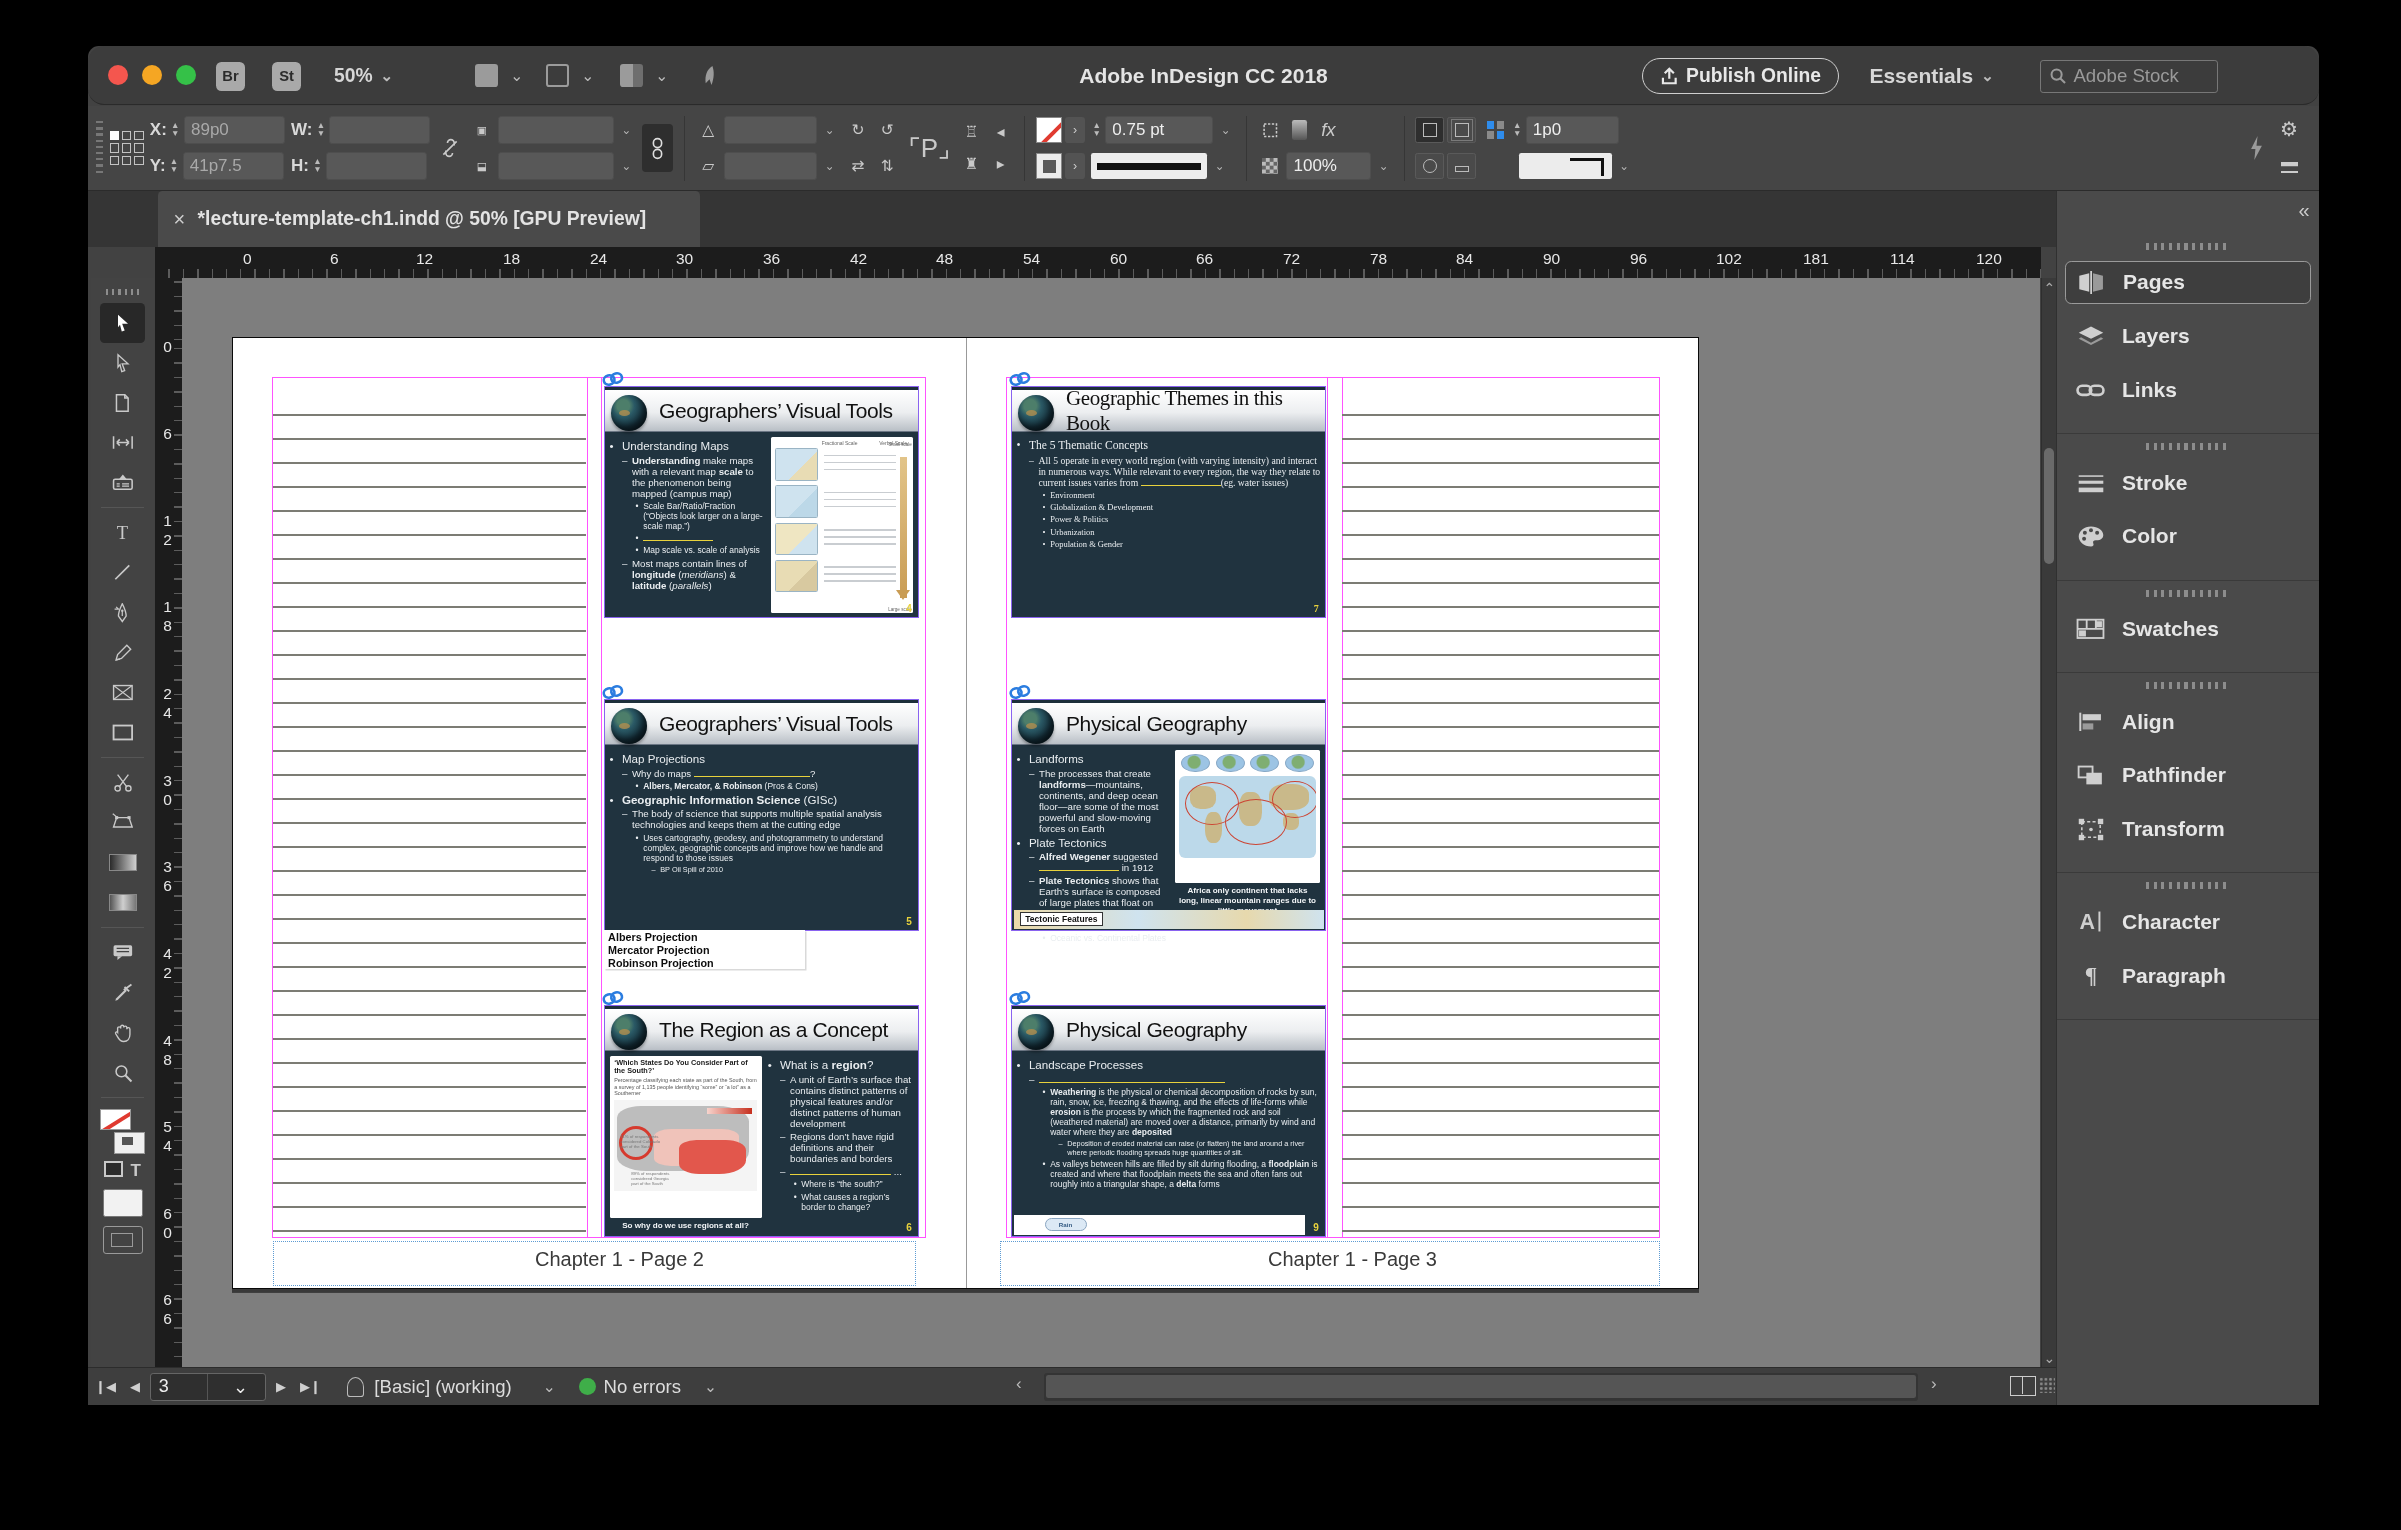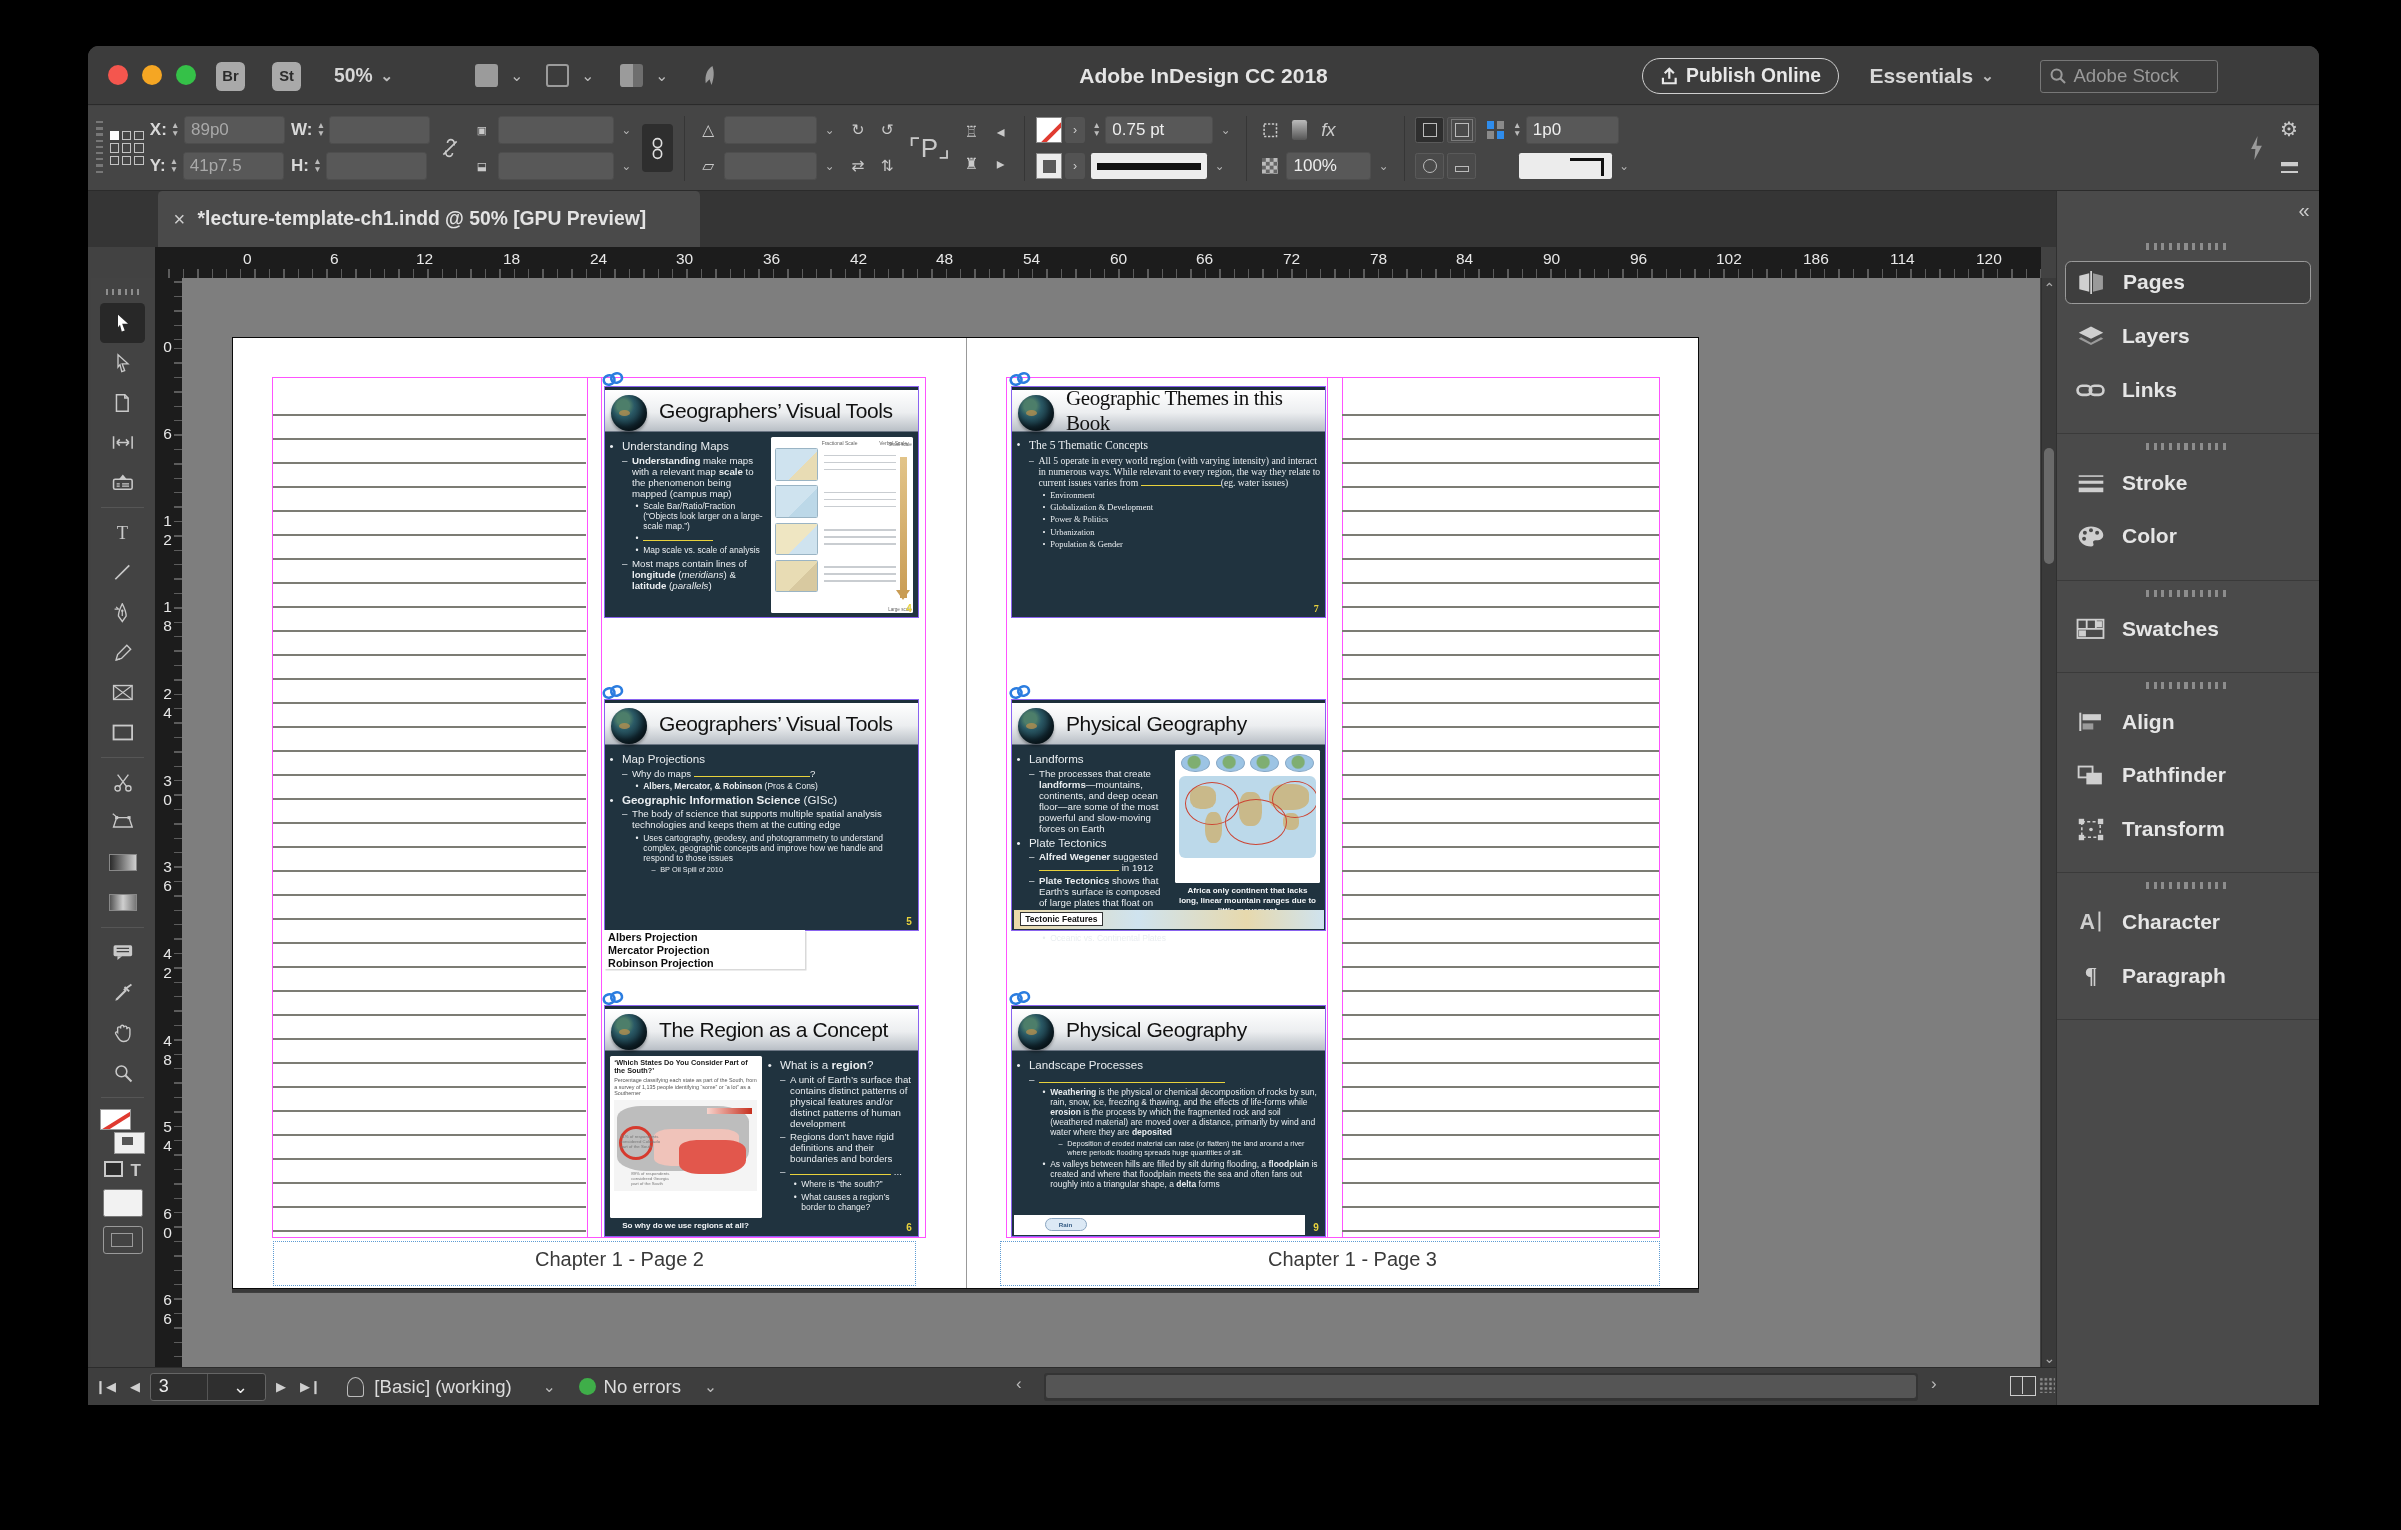--- a/index.html
+++ b/index.html
@@ -1,21 +1,21 @@
 <!DOCTYPE html>
 <html style="font-size:12.4px"><head>
 <meta charset="utf-8">
 <style>
   html,body{margin:0;padding:0;background:#000;width:2401px;height:1530px;overflow:hidden;
     font-family:"Liberation Sans",sans-serif;-webkit-font-smoothing:antialiased;}
   *{box-sizing:border-box;}
   
   #win{position:absolute;left:88px;top:46px;width:2231px;height:1359px;background:#424242;border-radius:10.8px 10.8px 0 0;overflow:hidden;}
   
-  #titlebar{position:absolute;left:0;top:0;width:100%;height:59px;background:#3c3c3c;border-bottom:0.8px solid #2a2a2a;}
+  #titlebar{position:absolute;left:0;top:0;width:100%;height:59px;background:#3c3c3c;border-bottom:0.8px solid #2a2a2a;border-radius:16px;}
   .tl{position:absolute;top:19.3px;width:20px;height:20px;border-radius:50%;}
   .appbtn{position:absolute;top:15.5px;width:29px;height:29px;border-radius:5.4px;background:#a9a9a9;color:#2b2b2b;font-weight:bold;font-size:14.7px;display:flex;align-items:center;justify-content:center;}
   .tb-txt{position:absolute;top:0;height:59px;display:flex;align-items:center;color:#d6d6d6;font-size:19.3px;}
   .chev{color:#bdbdbd;font-size:15.5px;margin-left:7.7px;}
   .tb-ico{position:absolute;top:17px;height:25px;display:flex;align-items:center;gap:4.6px;color:#bdbdbd;}
   .mini-sw{width:23px;height:23px;background:#9b9b9b;border-radius:3.1px;display:inline-block;}
   #pub{position:absolute;top:12.4px;height:36px;border:1.5px solid #cfcfcf;border-radius:18.6px;color:#e8e8e8;font-weight:bold;font-size:19.3px;display:flex;align-items:center;gap:7.7px;padding:0 17px;}
   #stock{position:absolute;top:14px;width:178px;height:32.5px;border:0.8px solid #777;border-radius:3.1px;background:#3c3c3c;color:#9a9a9a;font-size:18.6px;display:flex;align-items:center;gap:6.2px;padding:0 7.7px;}
   
   #cpanel{position:absolute;left:0;top:60px;width:100%;height:85px;background:#454545;border-bottom:0.8px solid #2b2b2b;display:flex;align-items:center;gap:6.2px;padding:0 7.7px;color:#cfcfcf;}
@@ -440,21 +440,21 @@
       <span class="num" style="left: 781px;">48</span>
       <span class="num" style="left: 868px;">54</span>
       <span class="num" style="left: 955px;">60</span>
       <span class="num" style="left: 1041px;">66</span>
       <span class="num" style="left: 1128px;">72</span>
       <span class="num" style="left: 1215px;">78</span>
       <span class="num" style="left: 1301px;">84</span>
       <span class="num" style="left: 1388px;">90</span>
       <span class="num" style="left: 1475px;">96</span>
       <span class="num" style="left: 1561px;">102</span>
-      <span class="num" style="left: 1648px;">186</span>
+      <span class="num" style="left: 1648px;">181</span>
       <span class="num" style="left: 1735px;">114</span>
       <span class="num" style="left: 1821px;">120</span>
     </div>
   <div id="vruler">
       <div class="ticks"></div>
       <span class="num" style="top: 60px;">0</span>
       <span class="num" style="top: 147px;">6</span>
       <span class="num" style="top: 234px;">12</span>
       <span class="num" style="top: 320px;">18</span>
       <span class="num" style="top: 407px;">24</span>

